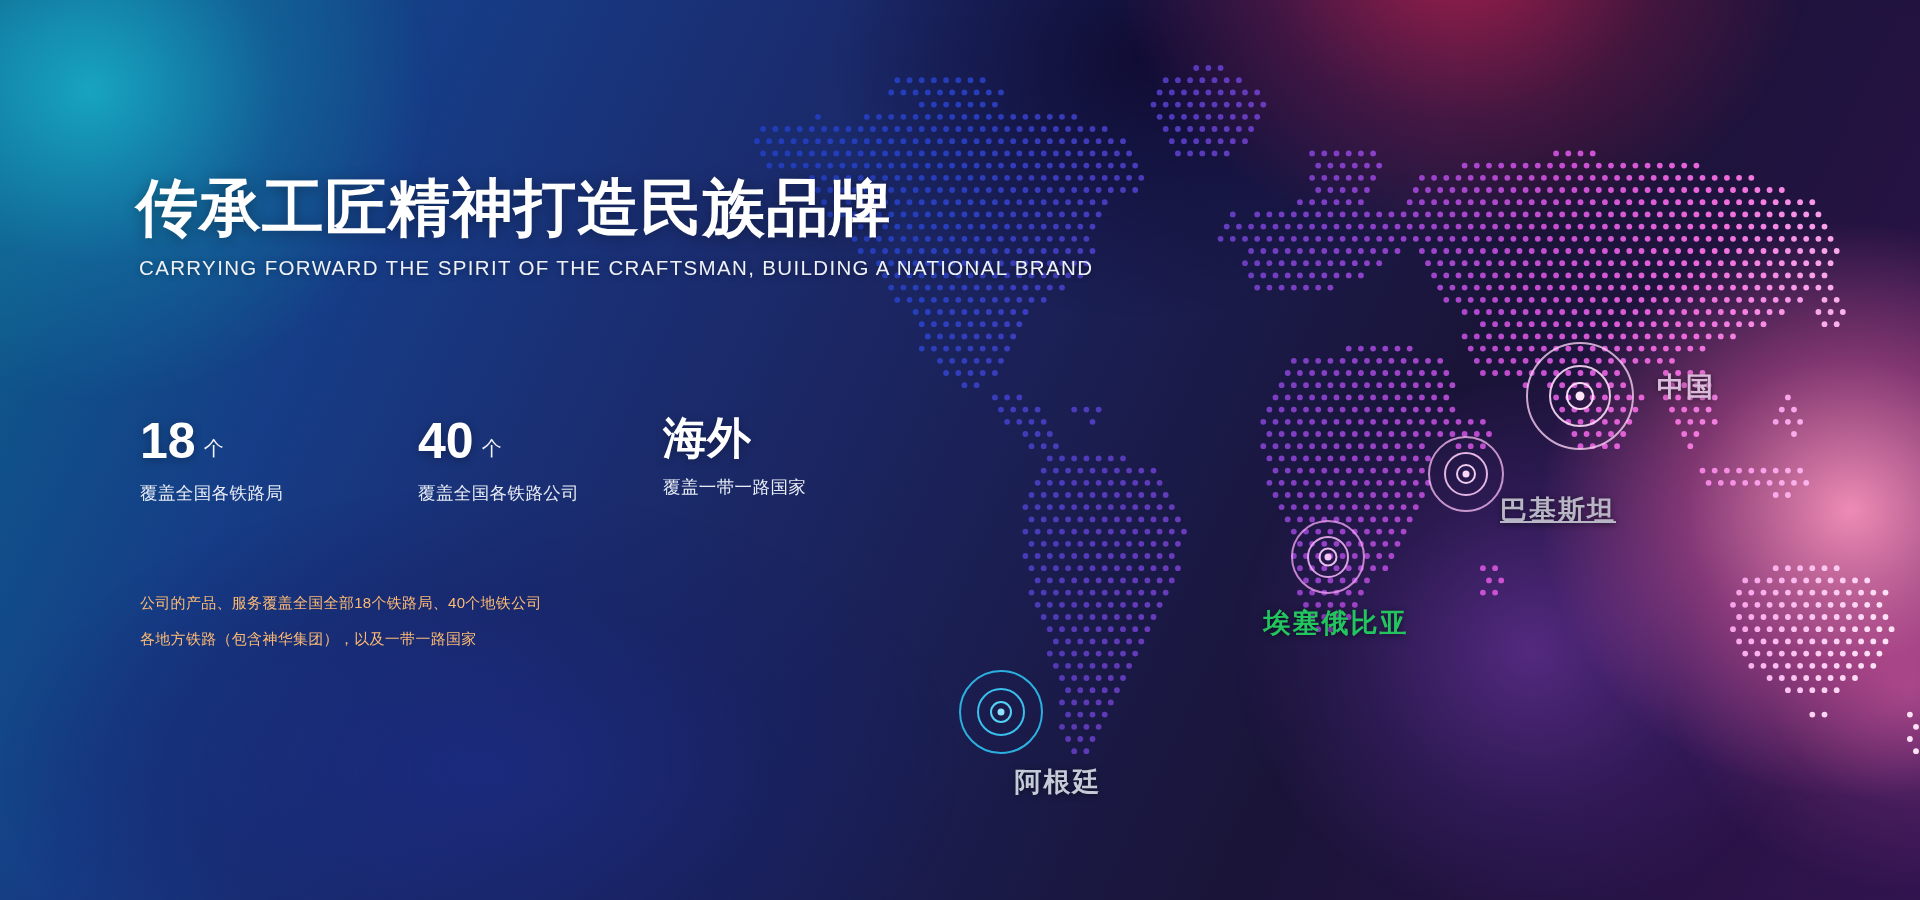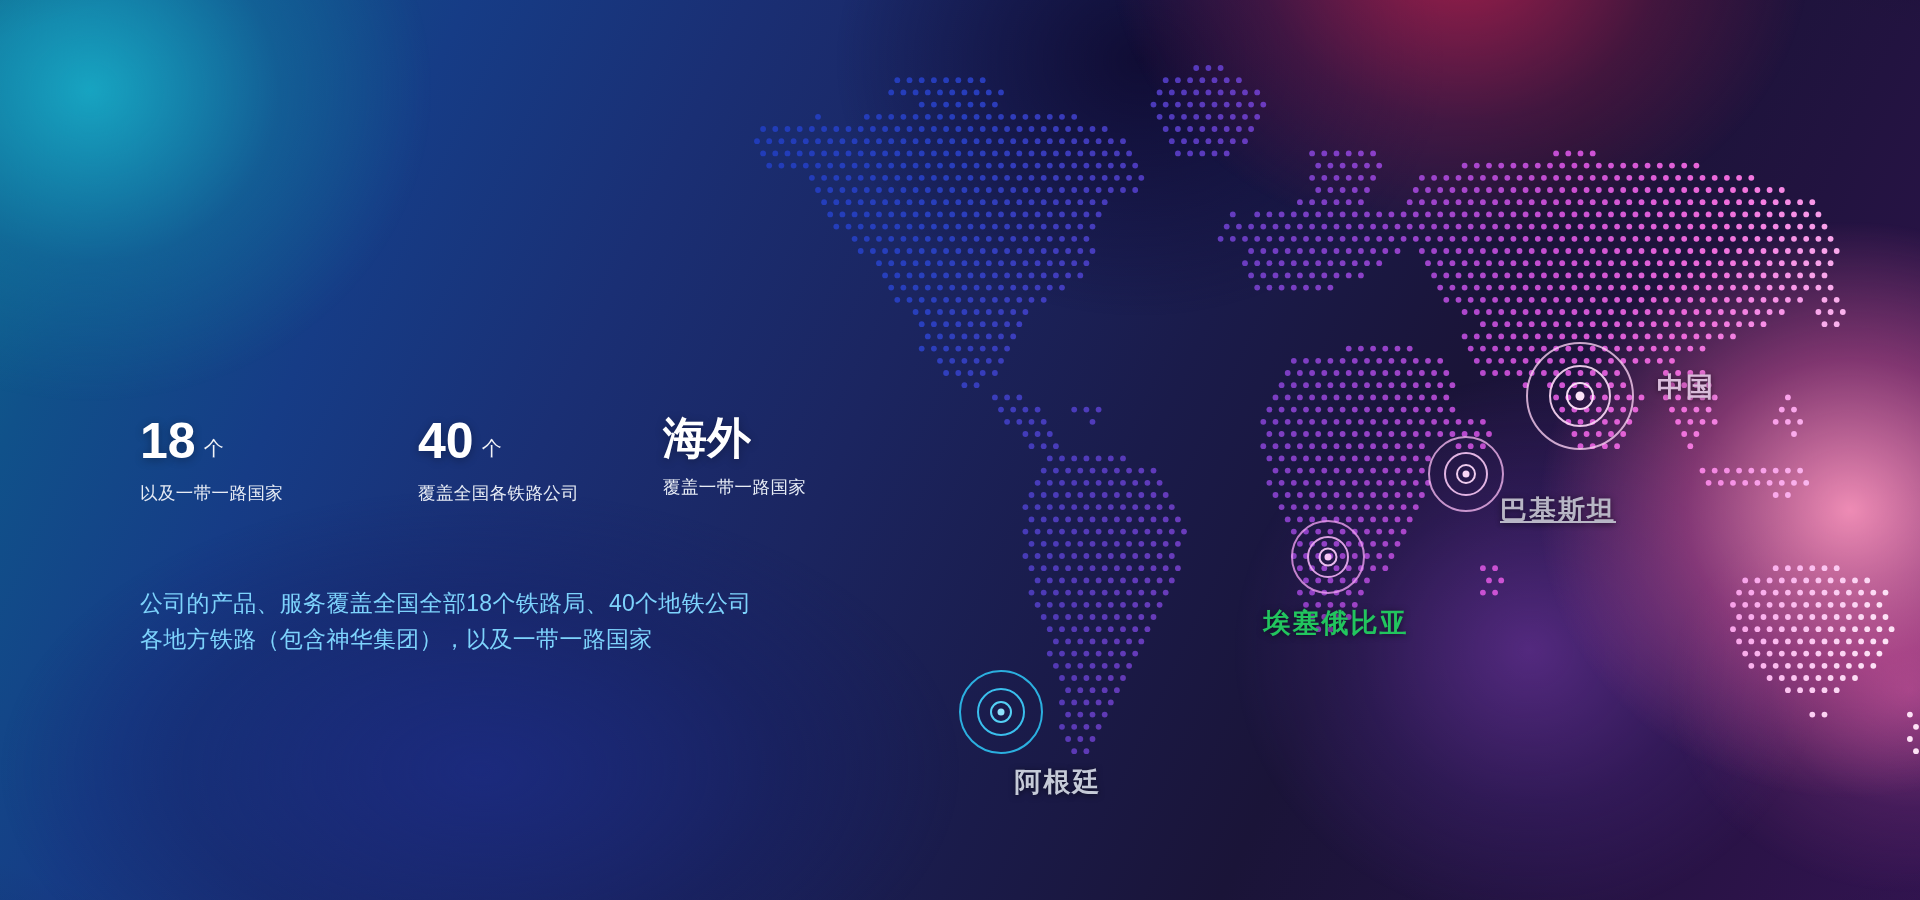--- a/index.html
+++ b/index.html
@@ -127,21 +127,21 @@
     font-size:20px;color:#ffffff;font-weight:400;
     margin-left:8px;margin-bottom:4px;opacity:.95;
   }
   .stat-desc{
     margin-top:15px;
     font-size:17.5px;color:#e7ecf5;letter-spacing:.4px;font-weight:400;
     white-space:nowrap;
   }
   #desc{
     position:absolute;left:140px;top:585px;
-    font-size:23px;line-height:36px;color:#7dd3fc;
+    font-size:15px;line-height:36px;color:#fdba74;
     letter-spacing:.3px;font-weight:400;
   }
   #desc div{white-space:nowrap;}
 </style>
 </head>
 <body>
 
 <div id="stage">
 
   <div class="bg bg-base"></div>
@@ -2063,29 +2063,31 @@
     <div class="rings">
       <div class="ring" style="width:84px;height:84px;border-width:2px;border-color:rgba(46,192,240,.90);"></div>
       <div class="ring" style="width:48px;height:48px;border-width:2px;border-color:rgba(60,200,245,.95);"></div>
       <div class="ring" style="width:22px;height:22px;border-width:2px;border-color:rgba(86,212,248,.98);"></div>
       <div class="dotc" style="width:7px;height:7px;background:#8fe2fb;"></div>
     </div>
     <div class="marker-label" style="left:57px;top:52px;color:#c5cad7;text-align:center;">阿根廷</div>
   </div>
 
   <div id="content">
+    <h1 id="title">传承工匠精神打造民族品牌</h1>
+    <div id="subtitle">CARRYING FORWARD THE SPIRIT OF THE CRAFTSMAN, BUILDING A NATIONAL BRAND</div>
   </div>
 
   <div id="stats">
     <div class="stat">
       <div class="stat-top">
         <span class="stat-value">18</span>
         <span class="stat-unit">个</span>
       </div>
-      <div class="stat-desc">以及一带一路国家</div>
+      <div class="stat-desc">覆盖全国各铁路局</div>
     </div>
     <div class="stat">
       <div class="stat-top">
         <span class="stat-value">40</span>
         <span class="stat-unit">个</span>
       </div>
       <div class="stat-desc">覆盖全国各铁路公司</div>
     </div>
     <div class="stat">
       <div class="stat-top">

